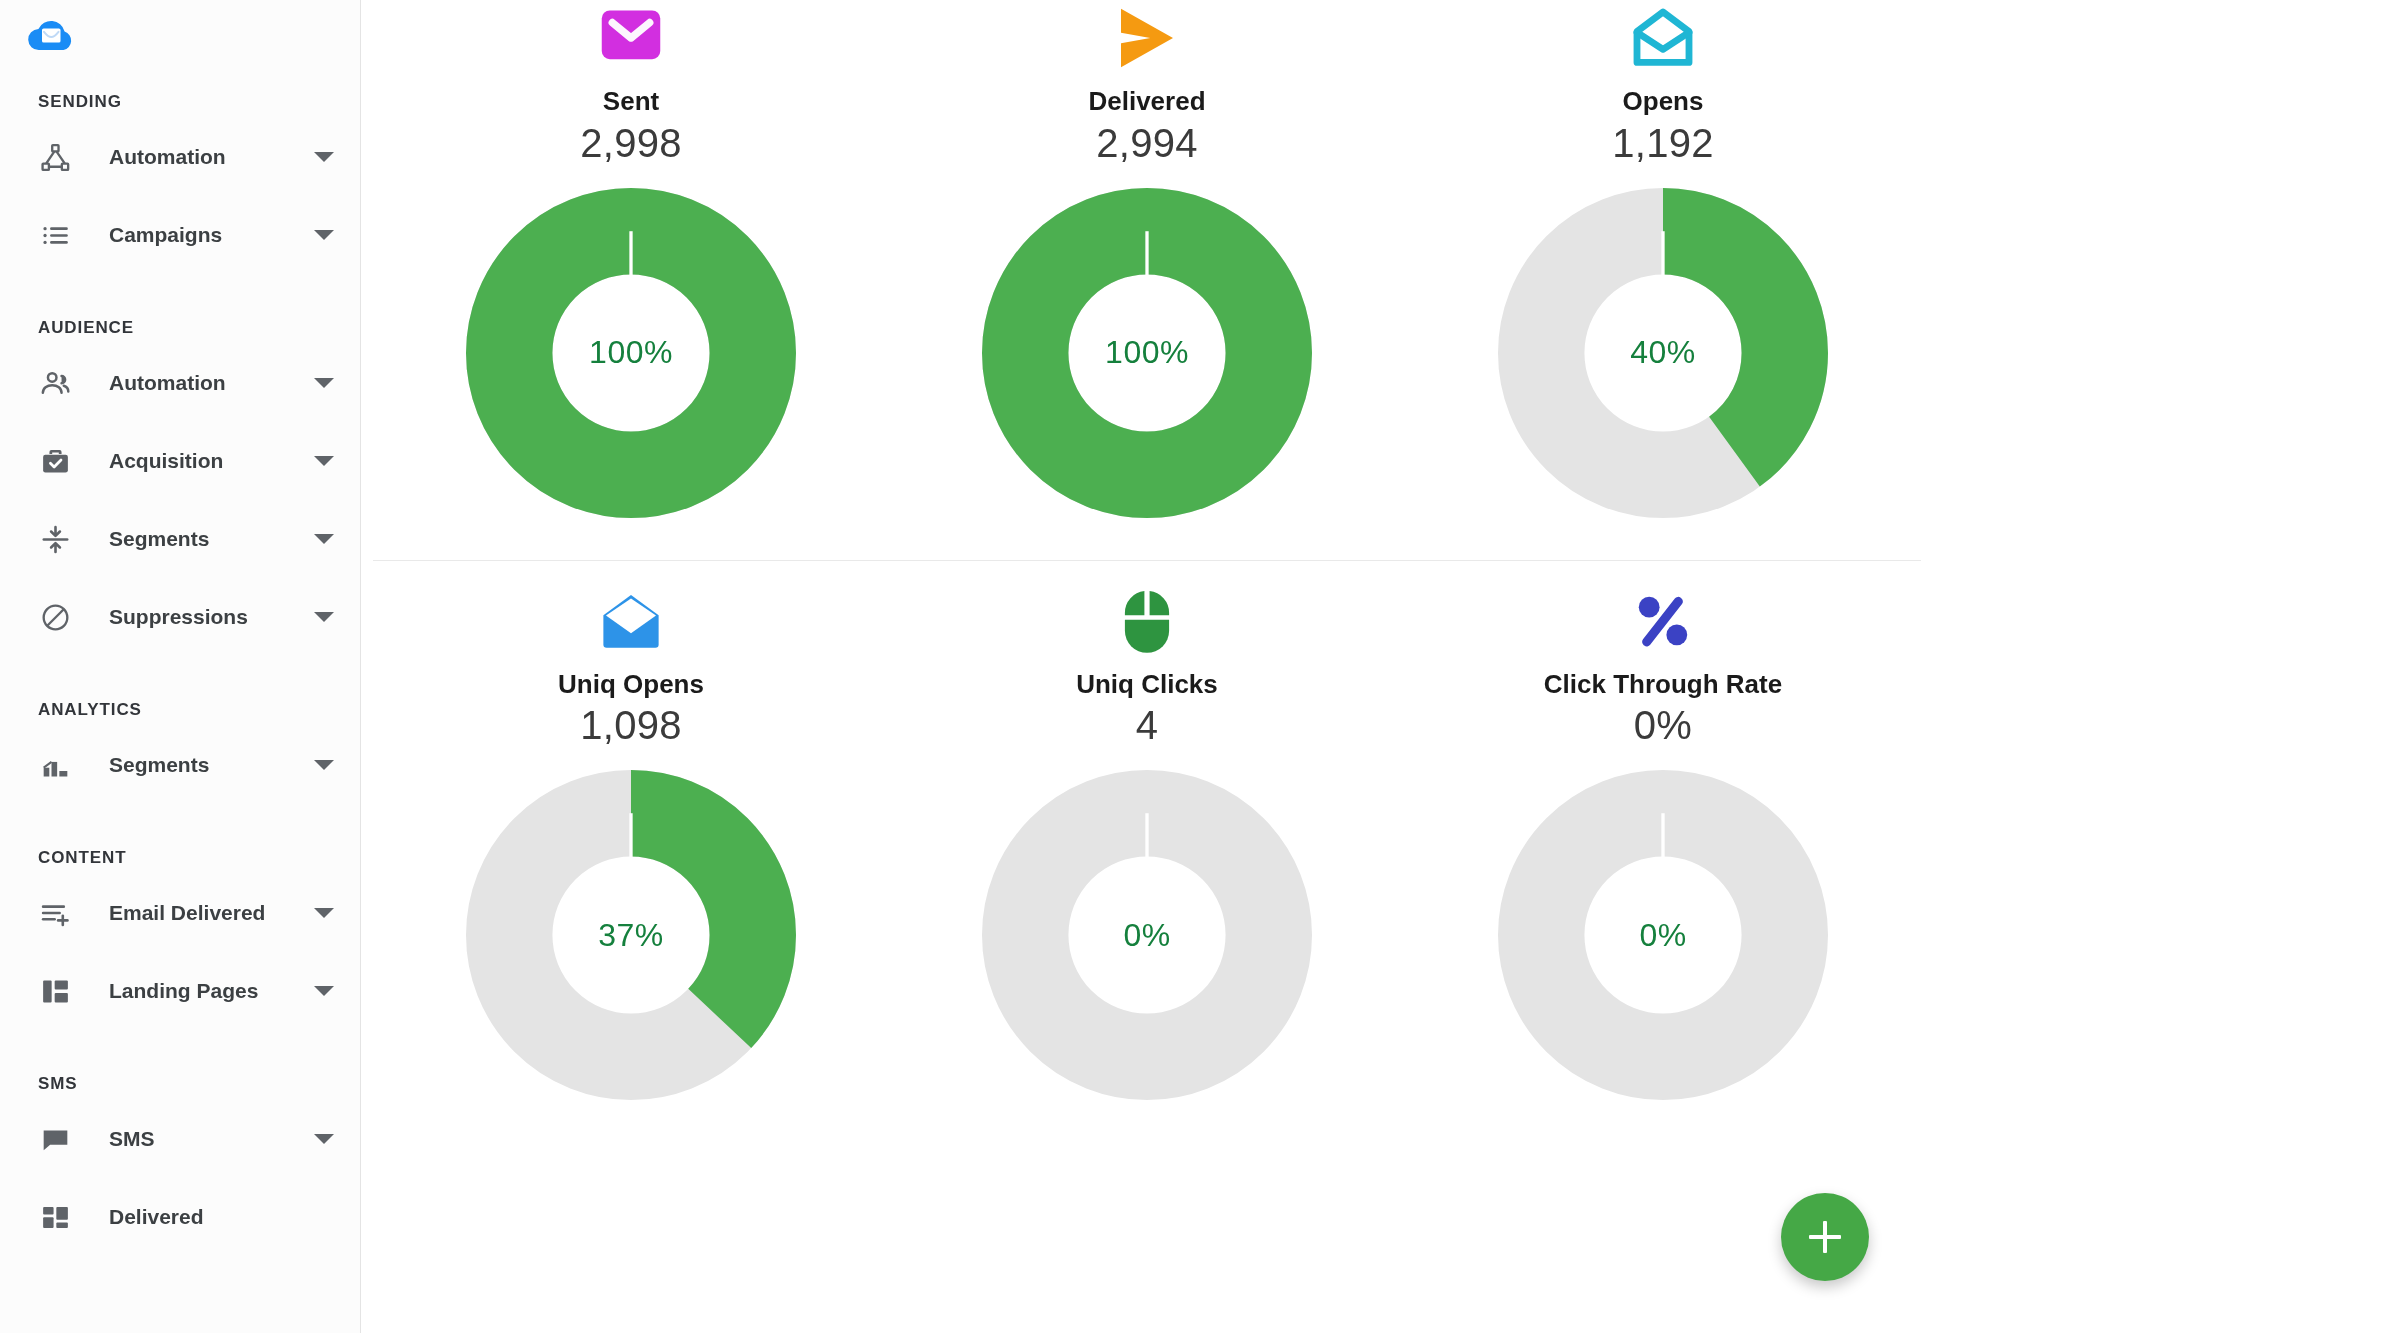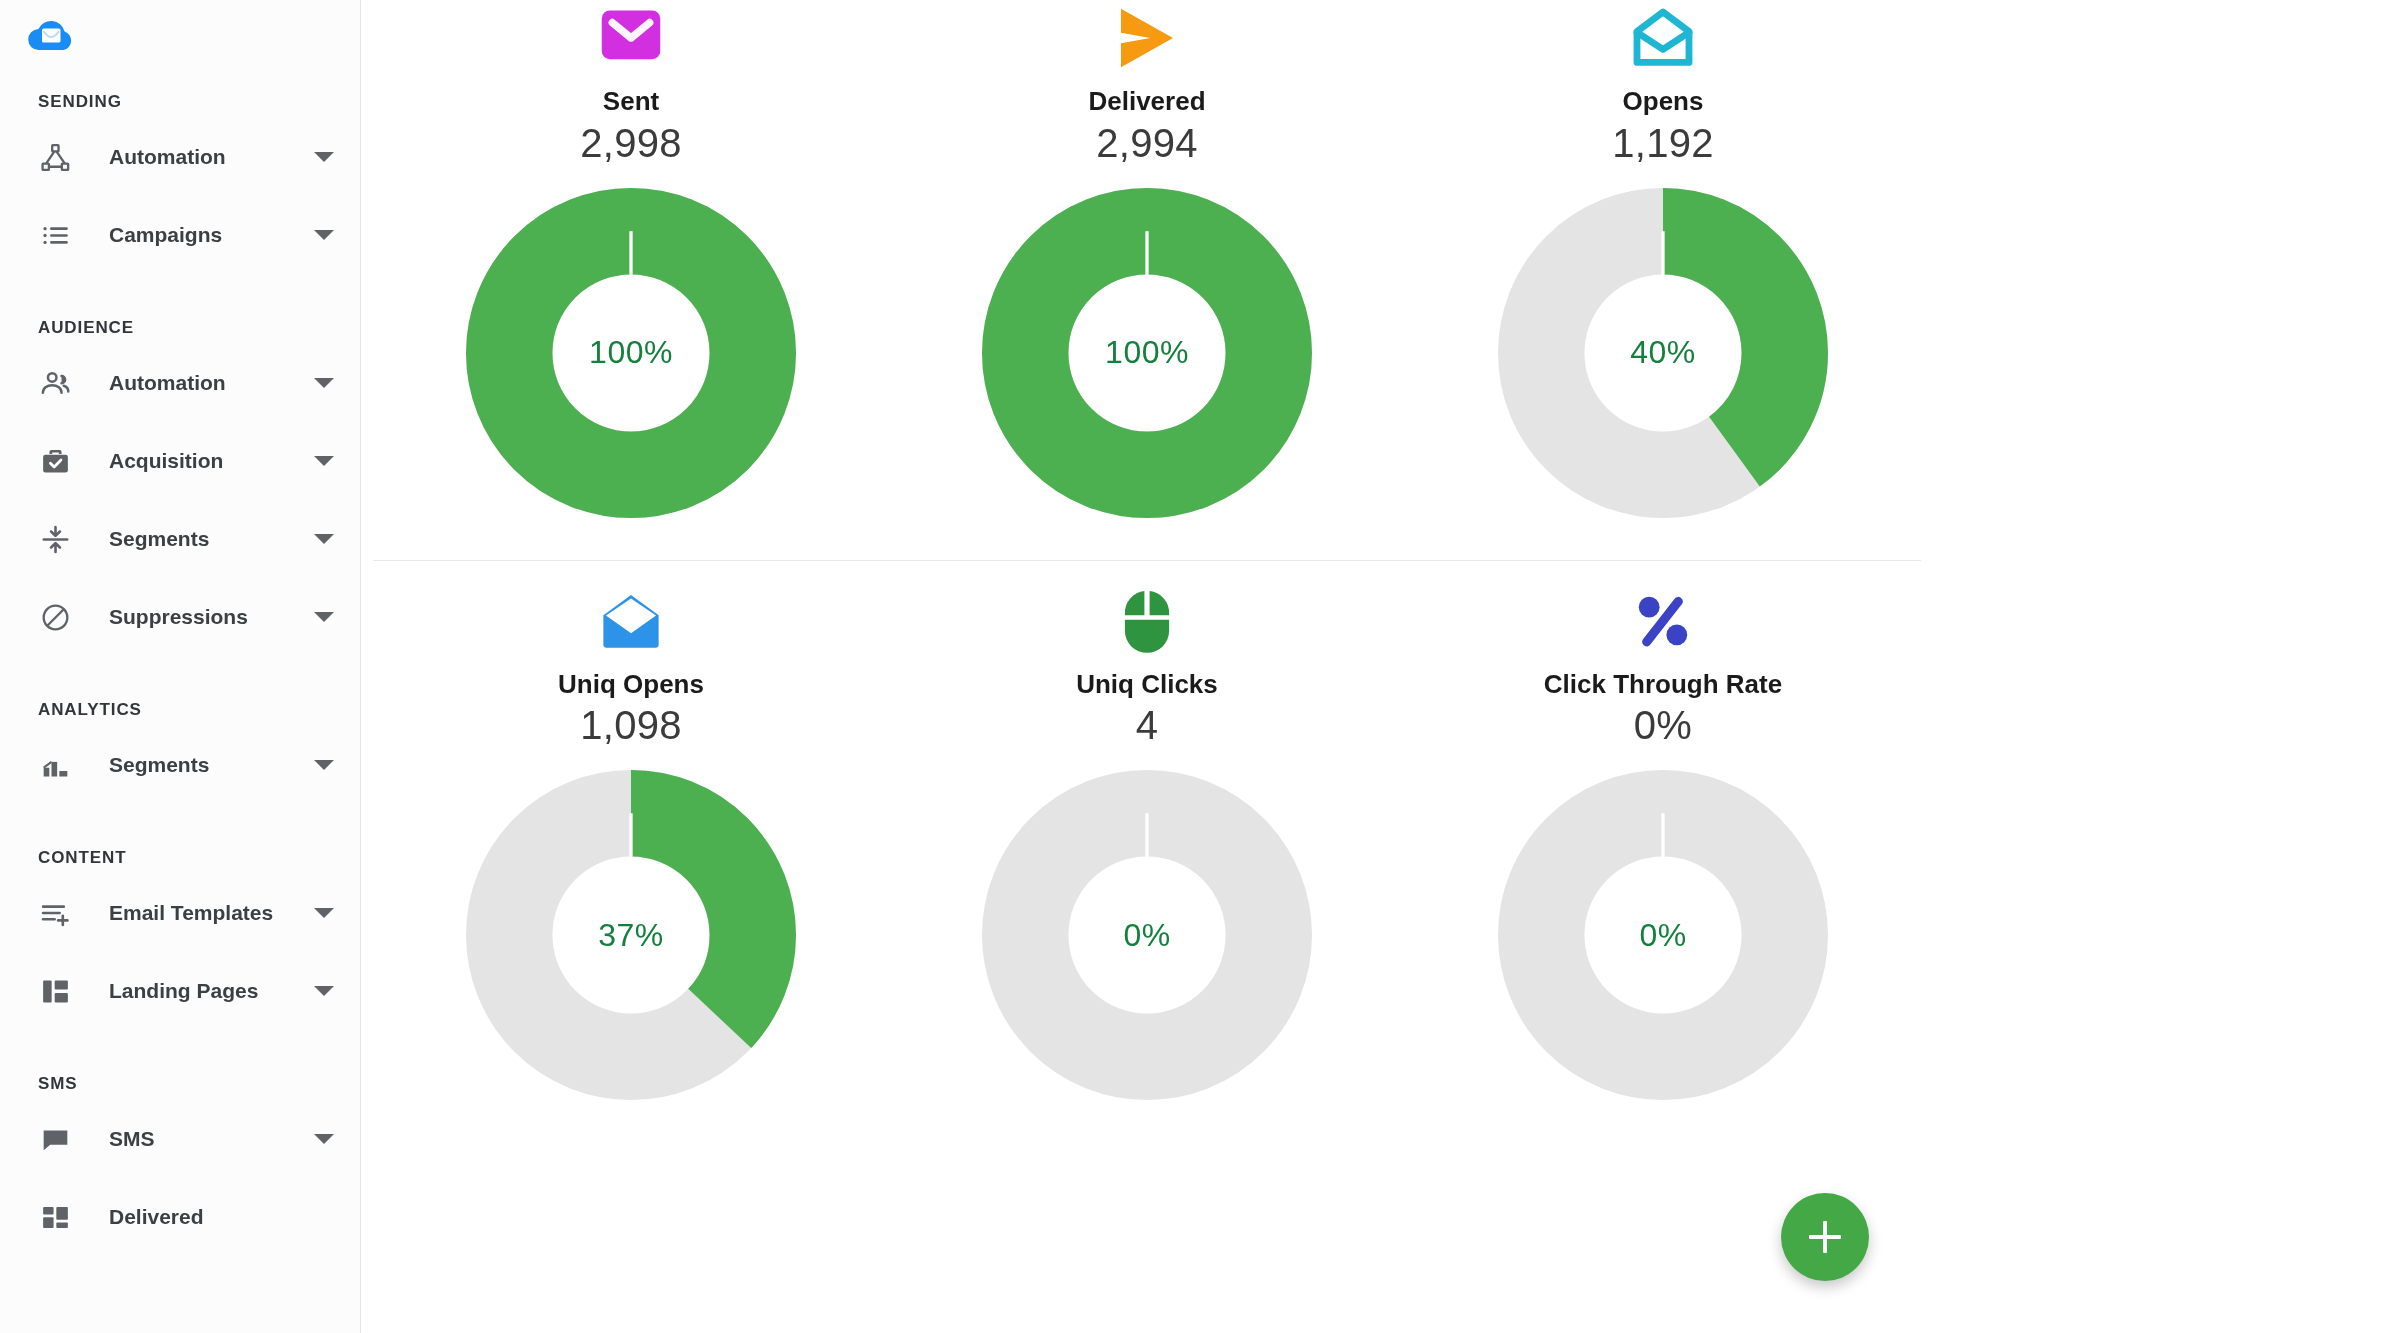--- a/index.html
+++ b/index.html
@@ -184,21 +184,21 @@
     <div class="nav-item">
       <span class="nav-icon">
         <svg viewBox="0 0 24 24" fill="none" stroke="#5f6368" stroke-width="1.9" stroke-linecap="round">
           <line x1="3" y1="7" x2="18" y2="7"></line>
           <line x1="3" y1="11.6" x2="15" y2="11.6"></line>
           <line x1="3" y1="16.2" x2="11.4" y2="16.2"></line>
           <line x1="17.3" y1="13.6" x2="17.3" y2="20.4"></line>
           <line x1="13.9" y1="17" x2="20.7" y2="17"></line>
         </svg>
       </span>
-      <span class="nav-label">Email Templates</span>
+      <span class="nav-label">Email Delivered</span>
       <span class="nav-caret"></span>
     </div>
     <div class="nav-item">
       <span class="nav-icon">
         <svg viewBox="0 0 24 24" fill="#5f6368">
           <rect x="3" y="4" width="6.2" height="16" rx="0.8"></rect>
           <rect x="11.4" y="4" width="9.6" height="6.6" rx="0.8"></rect>
           <rect x="11.4" y="13" width="9.6" height="7" rx="0.8"></rect>
         </svg>
       </span>

